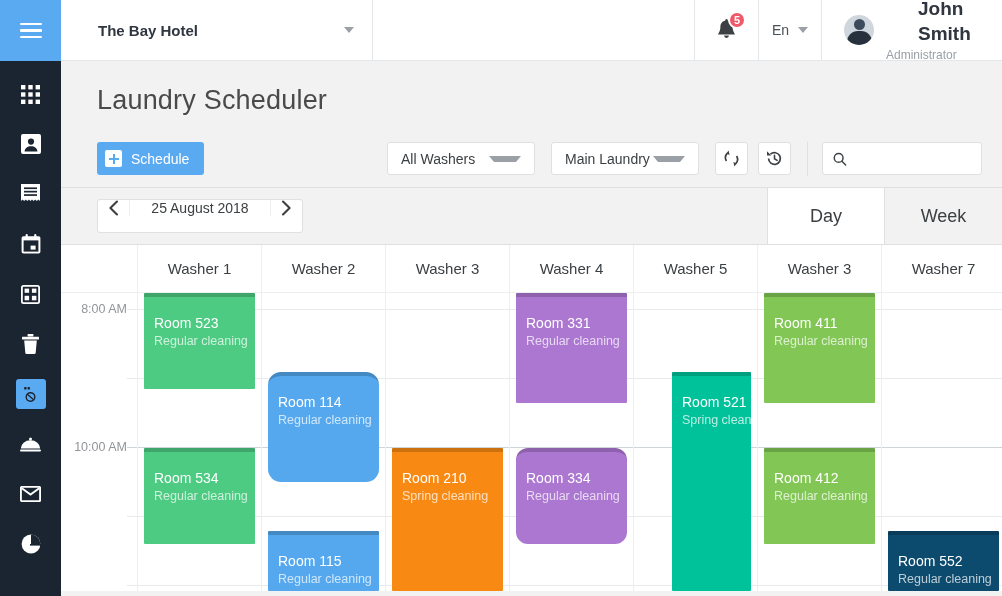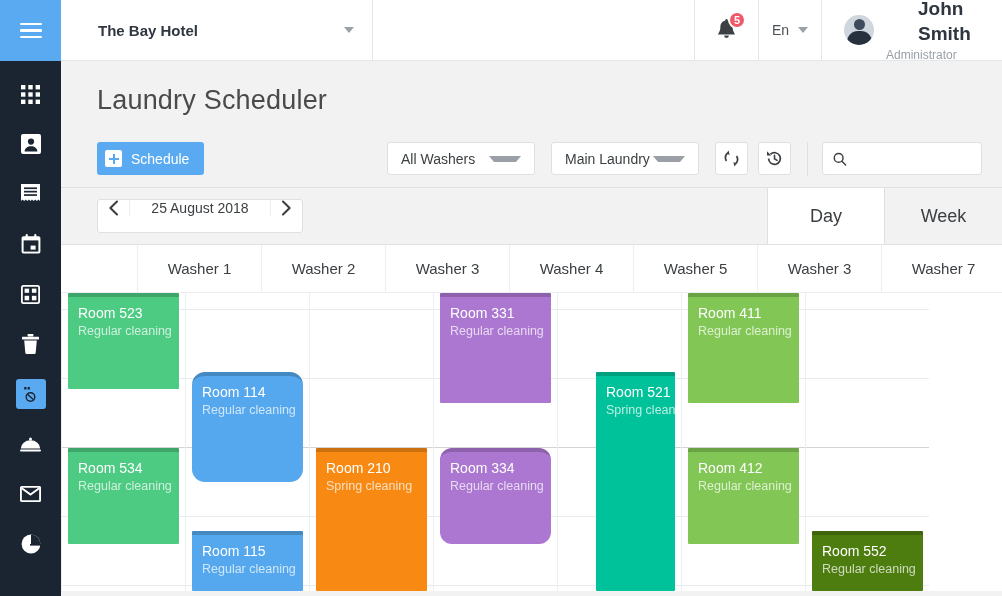--- a/index.html
+++ b/index.html
@@ -229,21 +229,21 @@
   .hline {
     position: absolute; left: 0; right: 0; height: 1px;
     background: #e8ebed;
   }
   .hline.major { background: #cfd4d8; }
   .hline.gut { left: auto; right: 0; width: 10px; }
 
   .event {
     position: absolute; left: 6px; right: 6px;
     border-radius: 1px; overflow: hidden;
-    padding: 8px 0 0 10px; cursor: pointer;
+    padding: 18px 0 0 10px; cursor: pointer;
     border-top: 4px solid rgba(0,0,0,.18);
   }
   .ev-title {
     font-size: 14px; color: #ffffff; line-height: 1.15;
     white-space: nowrap;
   }
   .ev-sub {
     font-size: 12.5px; color: rgba(255,255,255,.72);
     line-height: 1.35; margin-top: 2px; white-space: nowrap;
   }
@@ -488,20 +488,29 @@
       <div class="col-head">Washer 1</div>
           <div class="col-head">Washer 2</div>
           <div class="col-head">Washer 3</div>
           <div class="col-head">Washer 4</div>
           <div class="col-head">Washer 5</div>
           <div class="col-head">Washer 3</div>
           <div class="col-head">Washer 7</div>
         </div>
       <div id="cal-body">
         <div id="cal-grid">
+          <div class="gutter">
+              <div class="hline gut" style="top: 16px;"></div>
+              <div class="hline gut" style="top: 85px;"></div>
+              <div class="hline gut major" style="top: 154px;"></div>
+              <div class="hline gut" style="top: 223px;"></div>
+              <div class="hline gut" style="top: 292px;"></div>
+              <div class="hour-label" style="top: 16px;">8:00 AM</div>
+              <div class="hour-label" style="top: 154px;">10:00 AM</div>
+            </div>
         <div class="col">
               <div class="hline" style="top: 16px;"></div>
               <div class="hline" style="top: 85px;"></div>
               <div class="hline major" style="top: 154px;"></div>
               <div class="hline" style="top: 223px;"></div>
               <div class="hline" style="top: 292px;"></div>
               <div class="event" style="top: 0px; height: 96px; background: rgb(78, 203, 131);">
                 <div class="ev-title">Room 523</div>
                 <div class="ev-sub">Regular cleaning</div>
               </div>
@@ -576,21 +585,21 @@
                 <div class="ev-title">Room 412</div>
                 <div class="ev-sub">Regular cleaning</div>
               </div>
             </div>
             <div class="col">
               <div class="hline" style="top: 16px;"></div>
               <div class="hline" style="top: 85px;"></div>
               <div class="hline major" style="top: 154px;"></div>
               <div class="hline" style="top: 223px;"></div>
               <div class="hline" style="top: 292px;"></div>
-              <div class="event" style="top: 238px; height: 60px; background: #4d7c0f;">
+              <div class="event" style="top: 238px; height: 60px; background: #0c4a6e;">
                 <div class="ev-title">Room 552</div>
                 <div class="ev-sub">Regular cleaning</div>
               </div>
             </div>
           </div>
       </div>
     </div>
 
   </main>
 </div>

